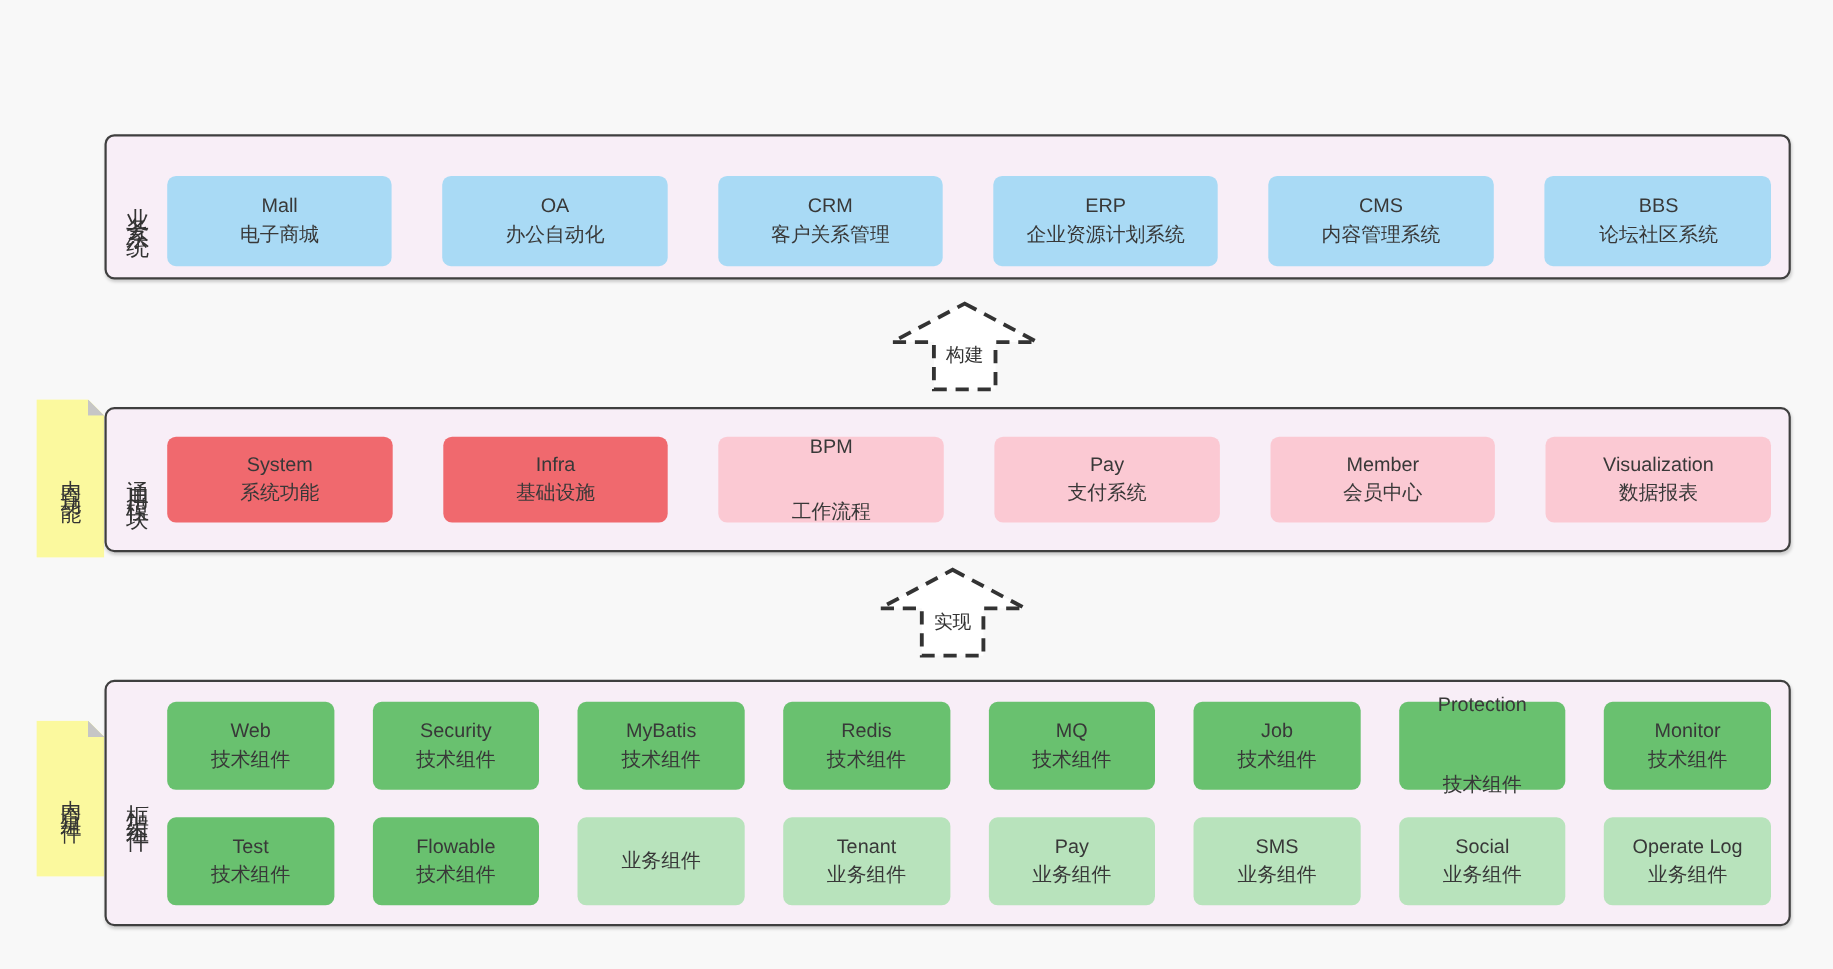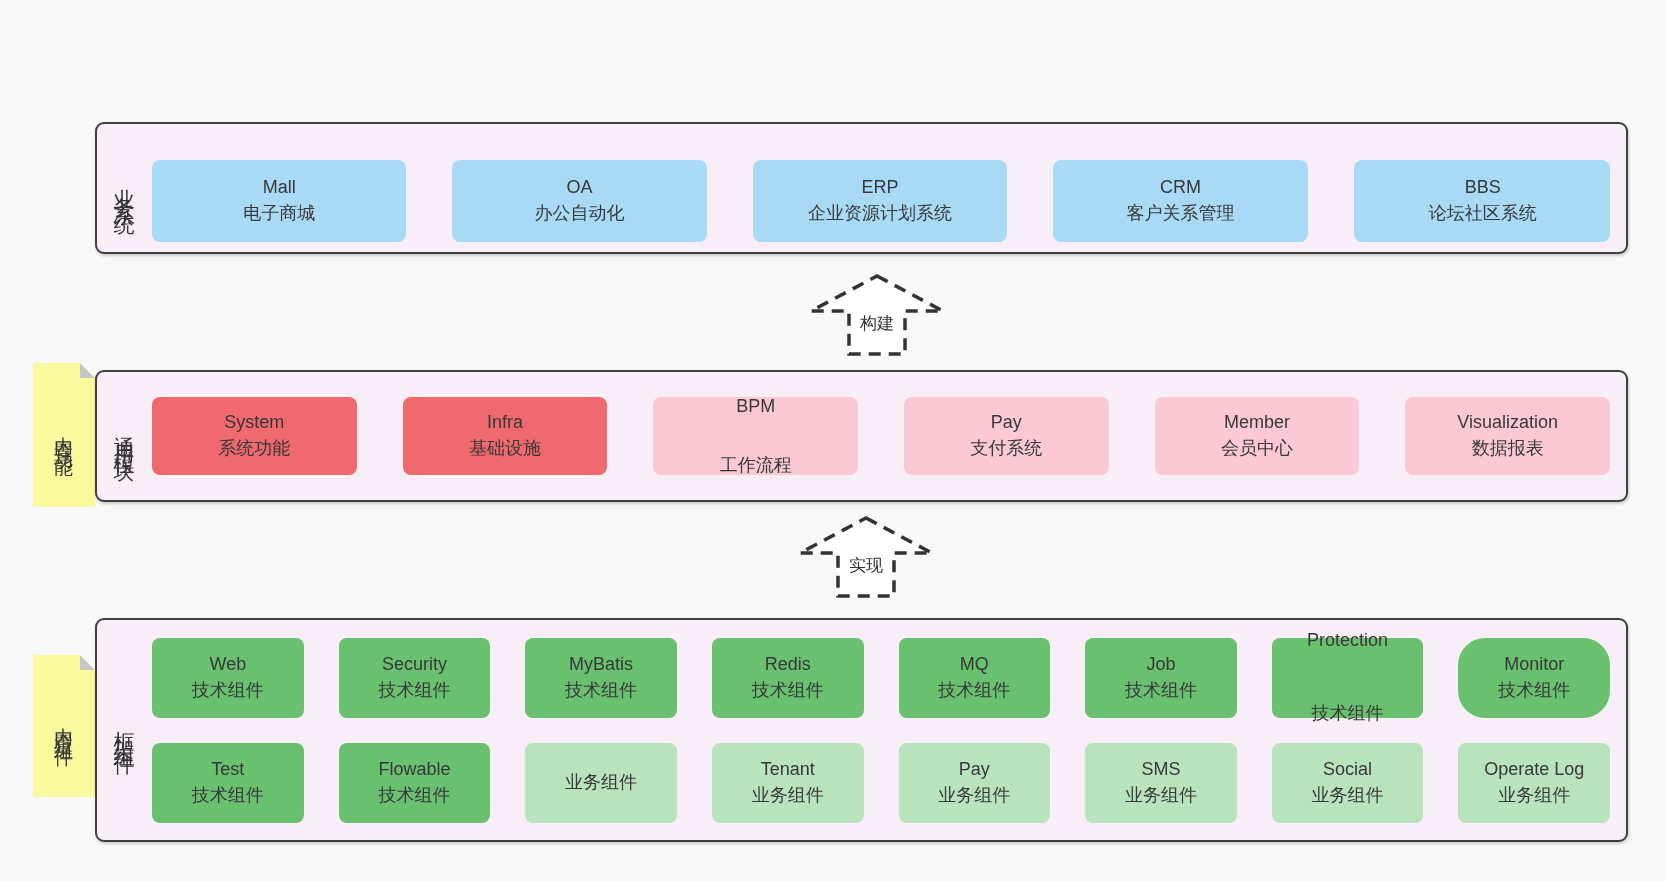--- a/index.html
+++ b/index.html
@@ -67,26 +67,30 @@
         <div class="row" style="gap: 46px; height: 82px; flex: 0 0 82px;">
           <div class="box" style="background: var(--blue);">
     <div class="box-en">Mall</div>
     <div class="box-zh">电子商城</div>
   </div>
           <div class="box" style="background: var(--blue);">
     <div class="box-en">OA</div>
     <div class="box-zh">办公自动化</div>
   </div>
           <div class="box" style="background: var(--blue);">
+    <div class="box-en">CRM</div>
+    <div class="box-zh">客户关系管理</div>
+  </div>
+          <div class="box" style="background: var(--blue);">
     <div class="box-en">ERP</div>
     <div class="box-zh">企业资源计划系统</div>
   </div>
           <div class="box" style="background: var(--blue);">
-    <div class="box-en">CRM</div>
-    <div class="box-zh">客户关系管理</div>
+    <div class="box-en">CMS</div>
+    <div class="box-zh">内容管理系统</div>
   </div>
           <div class="box" style="background: var(--blue); padding-left: 12px;">
     <div class="box-en">BBS</div>
     <div class="box-zh">论坛社区系统</div>
   </div>
         </div>
       </div>
   </section>
     <section class="band" style="top: 370px; height: 132px;">
     <div class="band-label">
@@ -148,21 +152,21 @@
     <div class="box-zh">技术组件</div>
   </div>
           <div class="box" style="background: var(--green-dark);">
     <div class="box-en">Job</div>
     <div class="box-zh">技术组件</div>
   </div>
           <div class="box" style="background: var(--green-dark); gap: 47px;">
     <div class="box-en">Protection</div>
     <div class="box-zh">技术组件</div>
   </div>
-          <div class="box" style="background: var(--green-dark); border-radius: 27px;">
+          <div class="box" style="background: var(--green-dark);">
     <div class="box-en">Monitor</div>
     <div class="box-zh">技术组件</div>
   </div>
         </div>
         <div class="row" style="gap: 35px; height: 80px; flex: 0 0 80px;">
           <div class="box" style="background: var(--green-dark);">
     <div class="box-en">Test</div>
     <div class="box-zh">技术组件</div>
   </div>
           <div class="box" style="background: var(--green-dark);">

